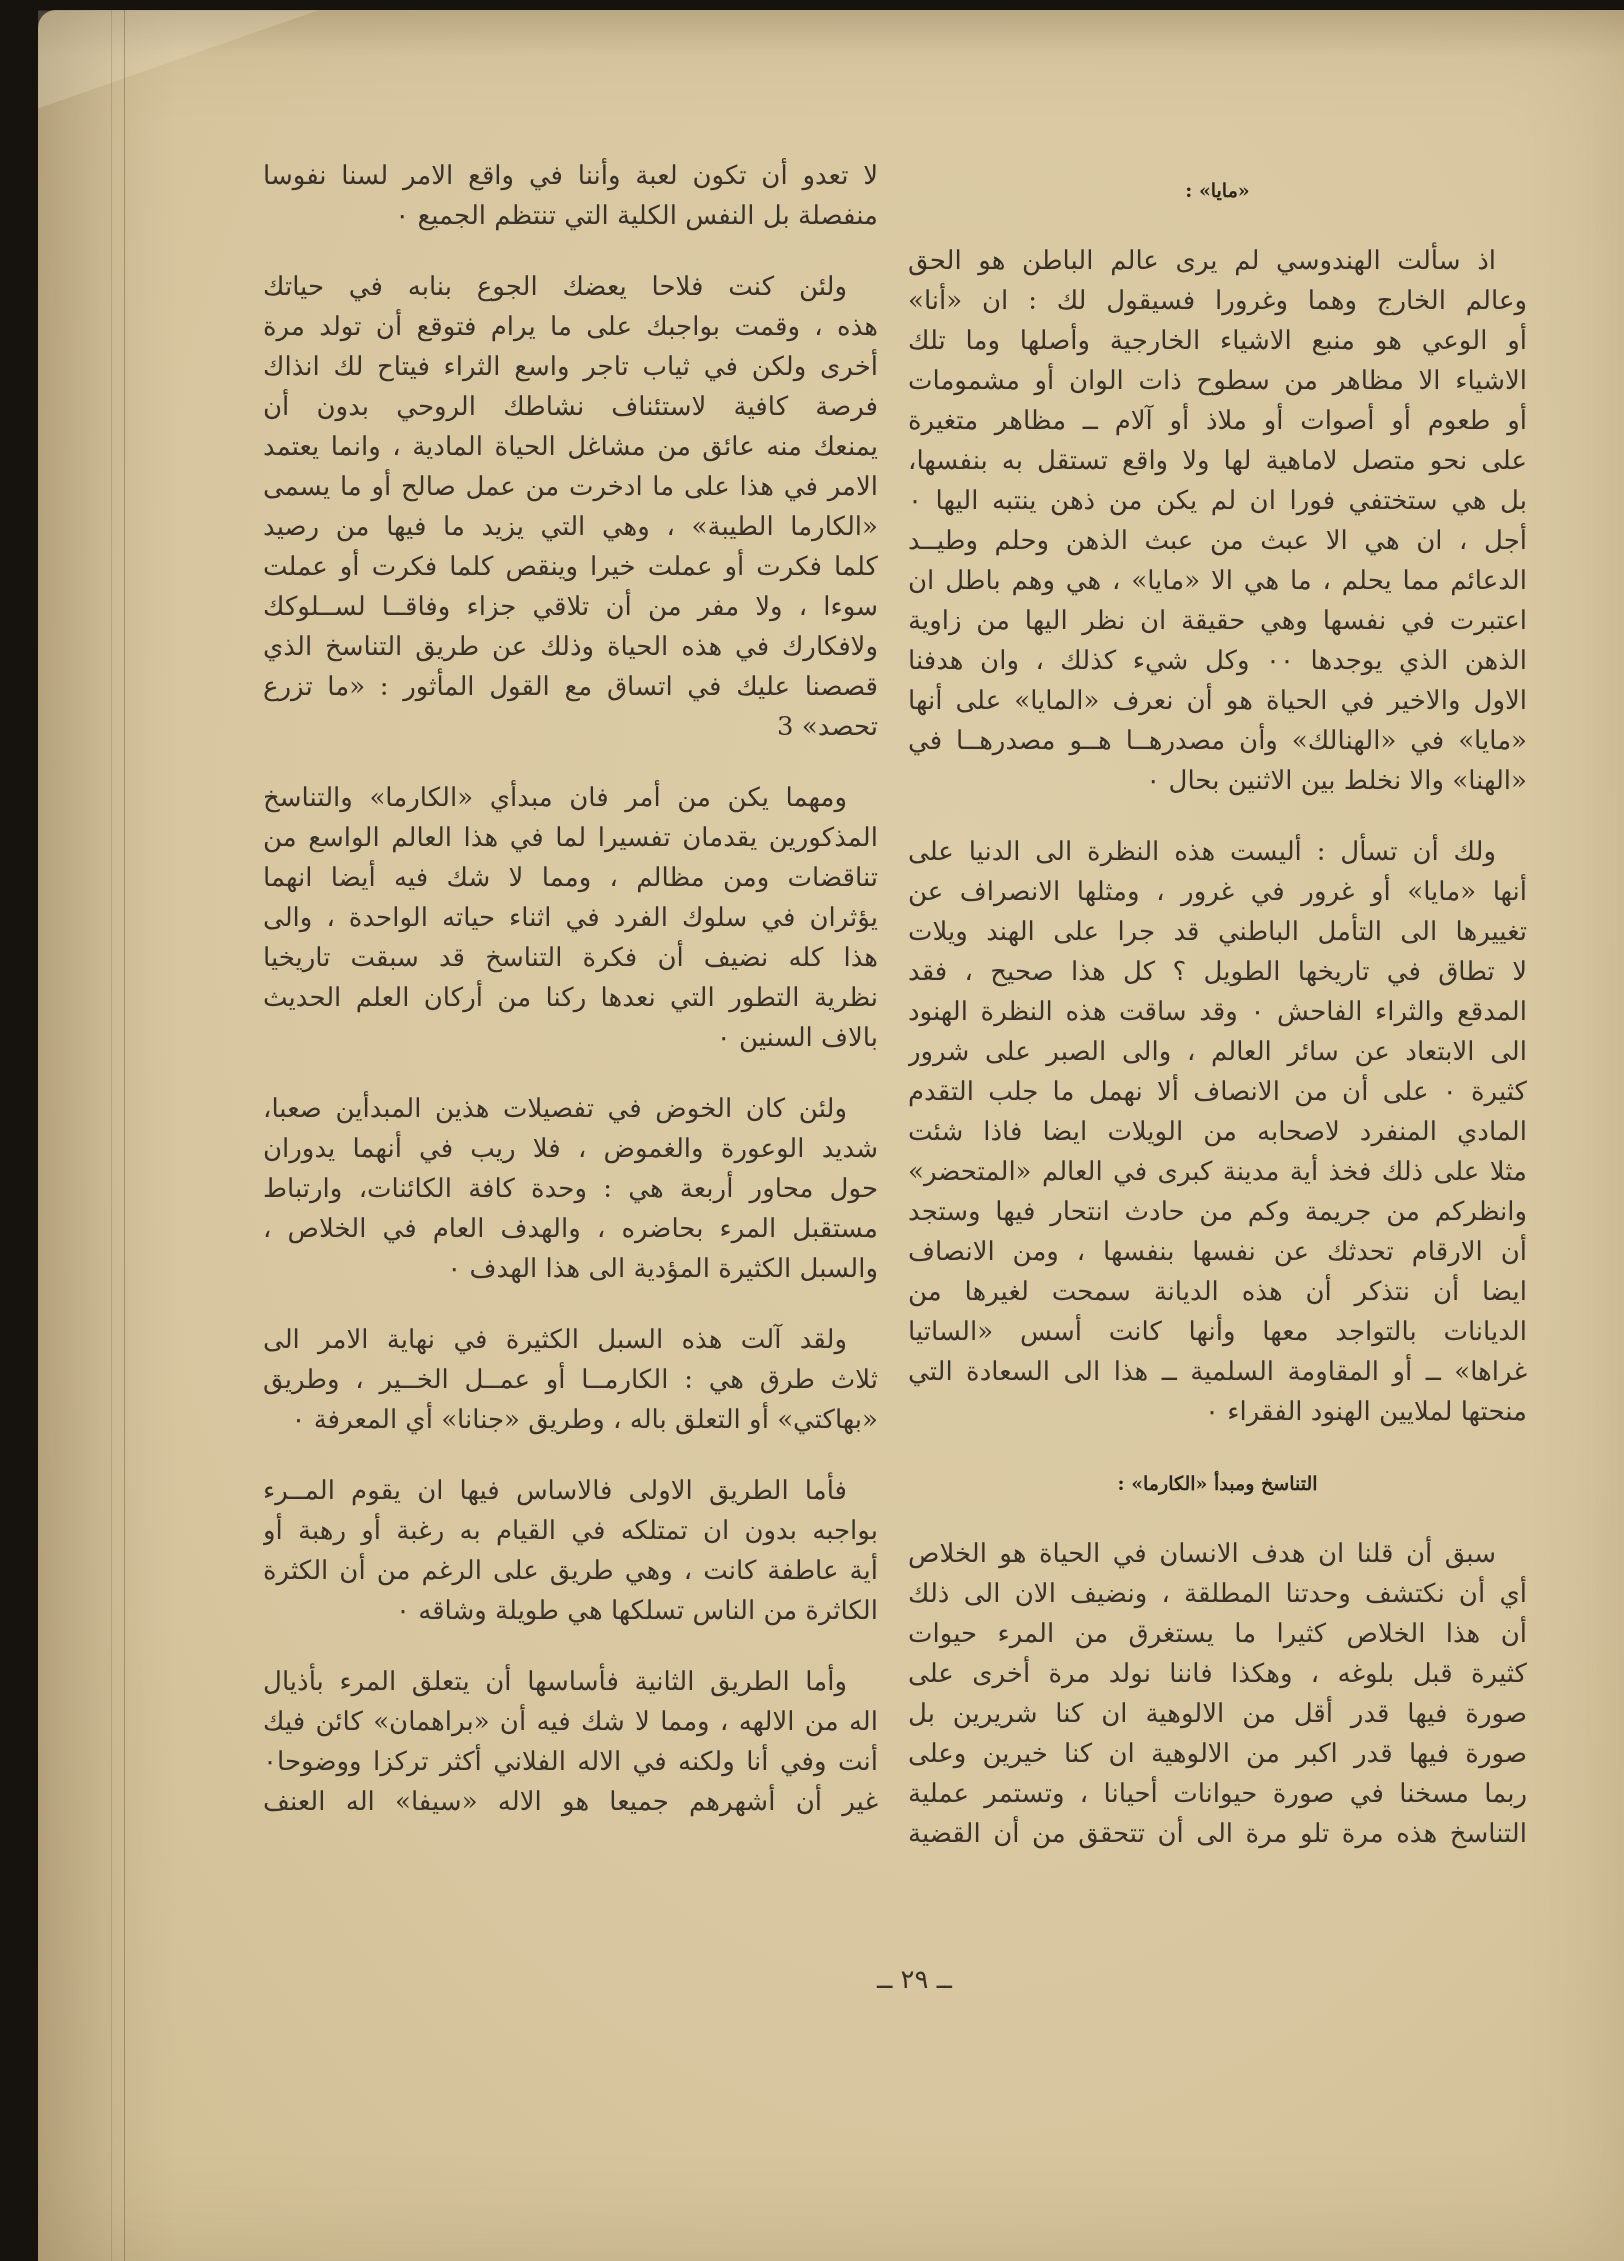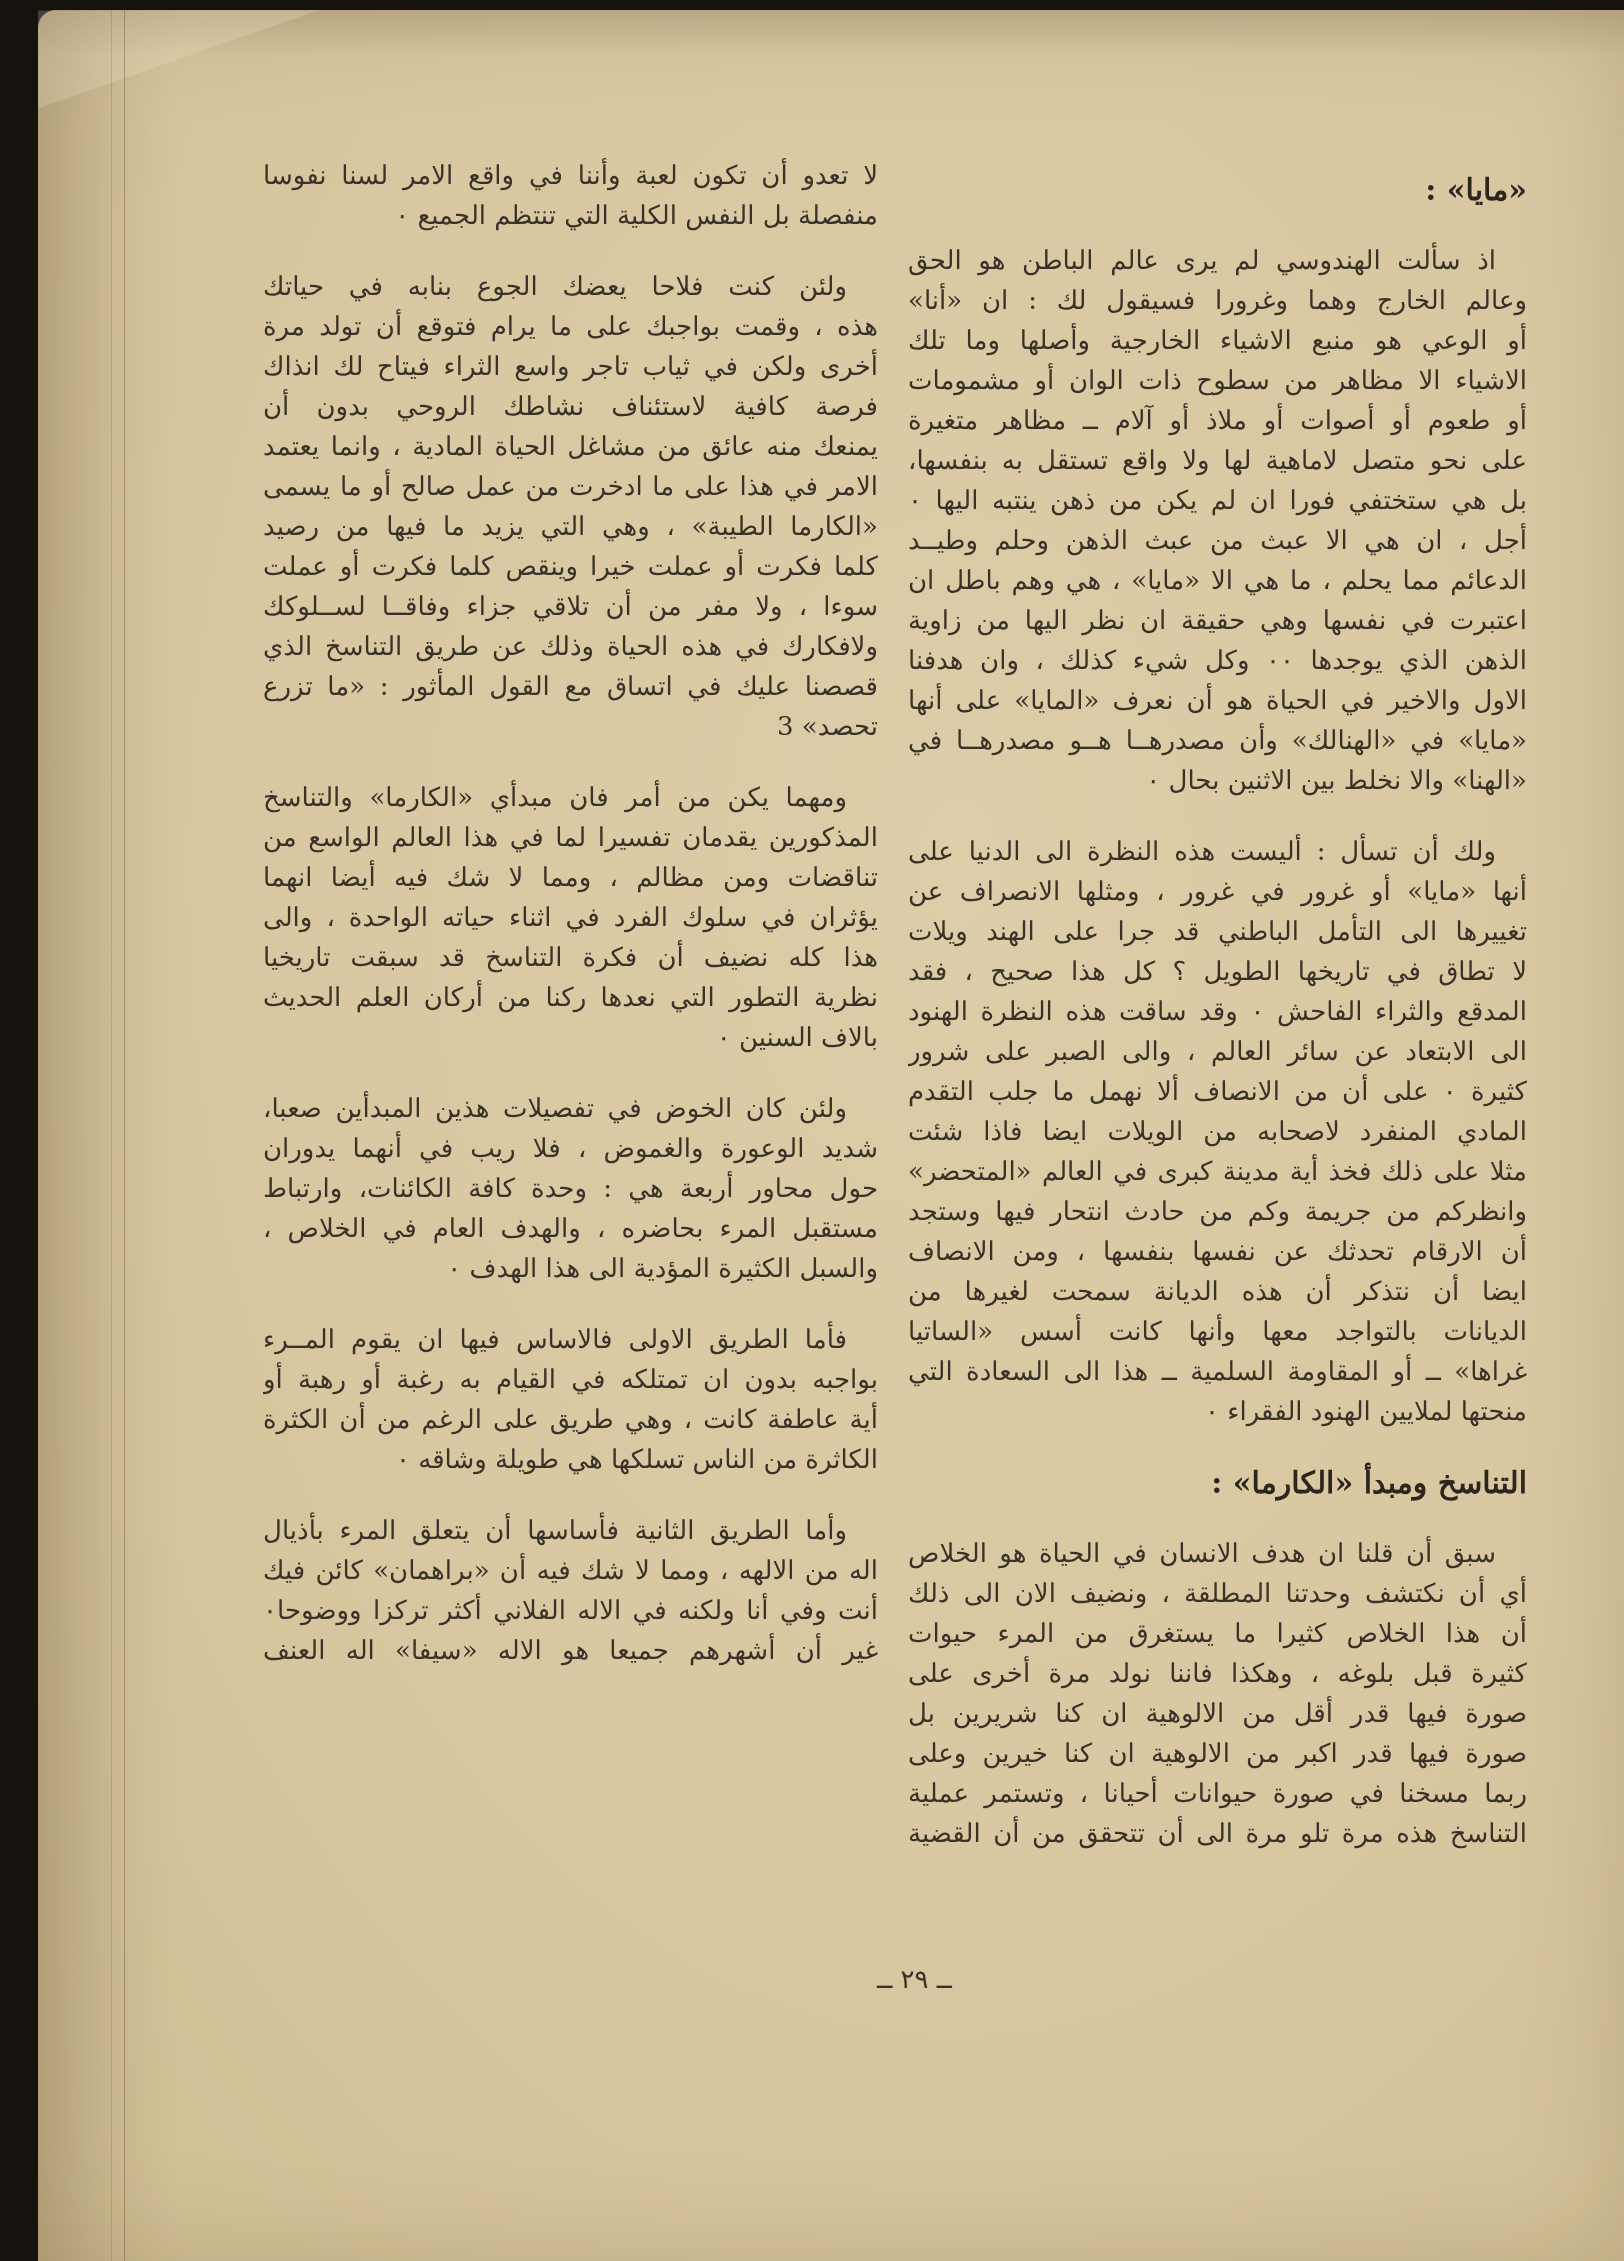--- a/index.html
+++ b/index.html
@@ -36,22 +36,22 @@
   .line{
     height:40px;line-height:40px;
     text-align:justify;text-align-last:justify;
     overflow:hidden;white-space:normal;
   }
   .line.first{padding-right:31px;}
   .line.endline{text-align:left;text-align-last:right;}
   .para{margin:0 0 31px 0;}
   .heading{
     font-weight:bold;color:#2d261d;
-    font-size:30px;height:40px;line-height:40px;
-    text-align:right;margin:0 0 30px 0;
+    font-size:19px;height:40px;line-height:40px;
+    text-align:center;margin:0 0 30px 0;
   }
   .heading.spaced{margin-top:32px;}
   .page-number{
     position:absolute;left:225px;width:1303px;top:1954px;
     text-align:center;color:#3a3228;font-size:26px;letter-spacing:3.9px;
   }
 </style>
 </head>
 <body>
 
@@ -136,20 +136,25 @@
         <div class="line endline">بالاف السنين ٠</div>
       </div>
       <div class="para">
         <div class="line first">ولئن كان الخوض في تفصيلات هذين المبدأين صعبا،</div>
         <div class="line">شديد الوعورة والغموض ، فلا ريب في أنهما يدوران</div>
         <div class="line">حول محاور أربعة هي : وحدة كافة الكائنات، وارتباط</div>
         <div class="line">مستقبل المرء بحاضره ، والهدف العام في الخلاص ،</div>
         <div class="line endline">والسبل الكثيرة المؤدية الى هذا الهدف ٠</div>
       </div>
       <div class="para">
+        <div class="line first">ولقد آلت هذه السبل الكثيرة في نهاية الامر الى</div>
+        <div class="line">ثلاث طرق هي : الكارمــا أو عمــل الخــير ، وطريق</div>
+        <div class="line endline">«بهاكتي» أو التعلق باله ، وطريق «جنانا» أي المعرفة ٠</div>
+      </div>
+      <div class="para">
         <div class="line first">فأما الطريق الاولى فالاساس فيها ان يقوم المــرء</div>
         <div class="line">بواجبه بدون ان تمتلكه في القيام به رغبة أو رهبة أو</div>
         <div class="line">أية عاطفة كانت ، وهي طريق على الرغم من أن الكثرة</div>
         <div class="line endline">الكاثرة من الناس تسلكها هي طويلة وشاقه ٠</div>
       </div>
       <div class="para">
         <div class="line first">وأما الطريق الثانية فأساسها أن يتعلق المرء بأذيال</div>
         <div class="line">اله من الالهه ، ومما لا شك فيه أن «براهمان» كائن فيك</div>
         <div class="line">أنت وفي أنا ولكنه في الاله الفلاني أكثر تركزا ووضوحا٠</div>
         <div class="line">غير أن أشهرهم جميعا هو الاله «سيفا» اله العنف</div>

